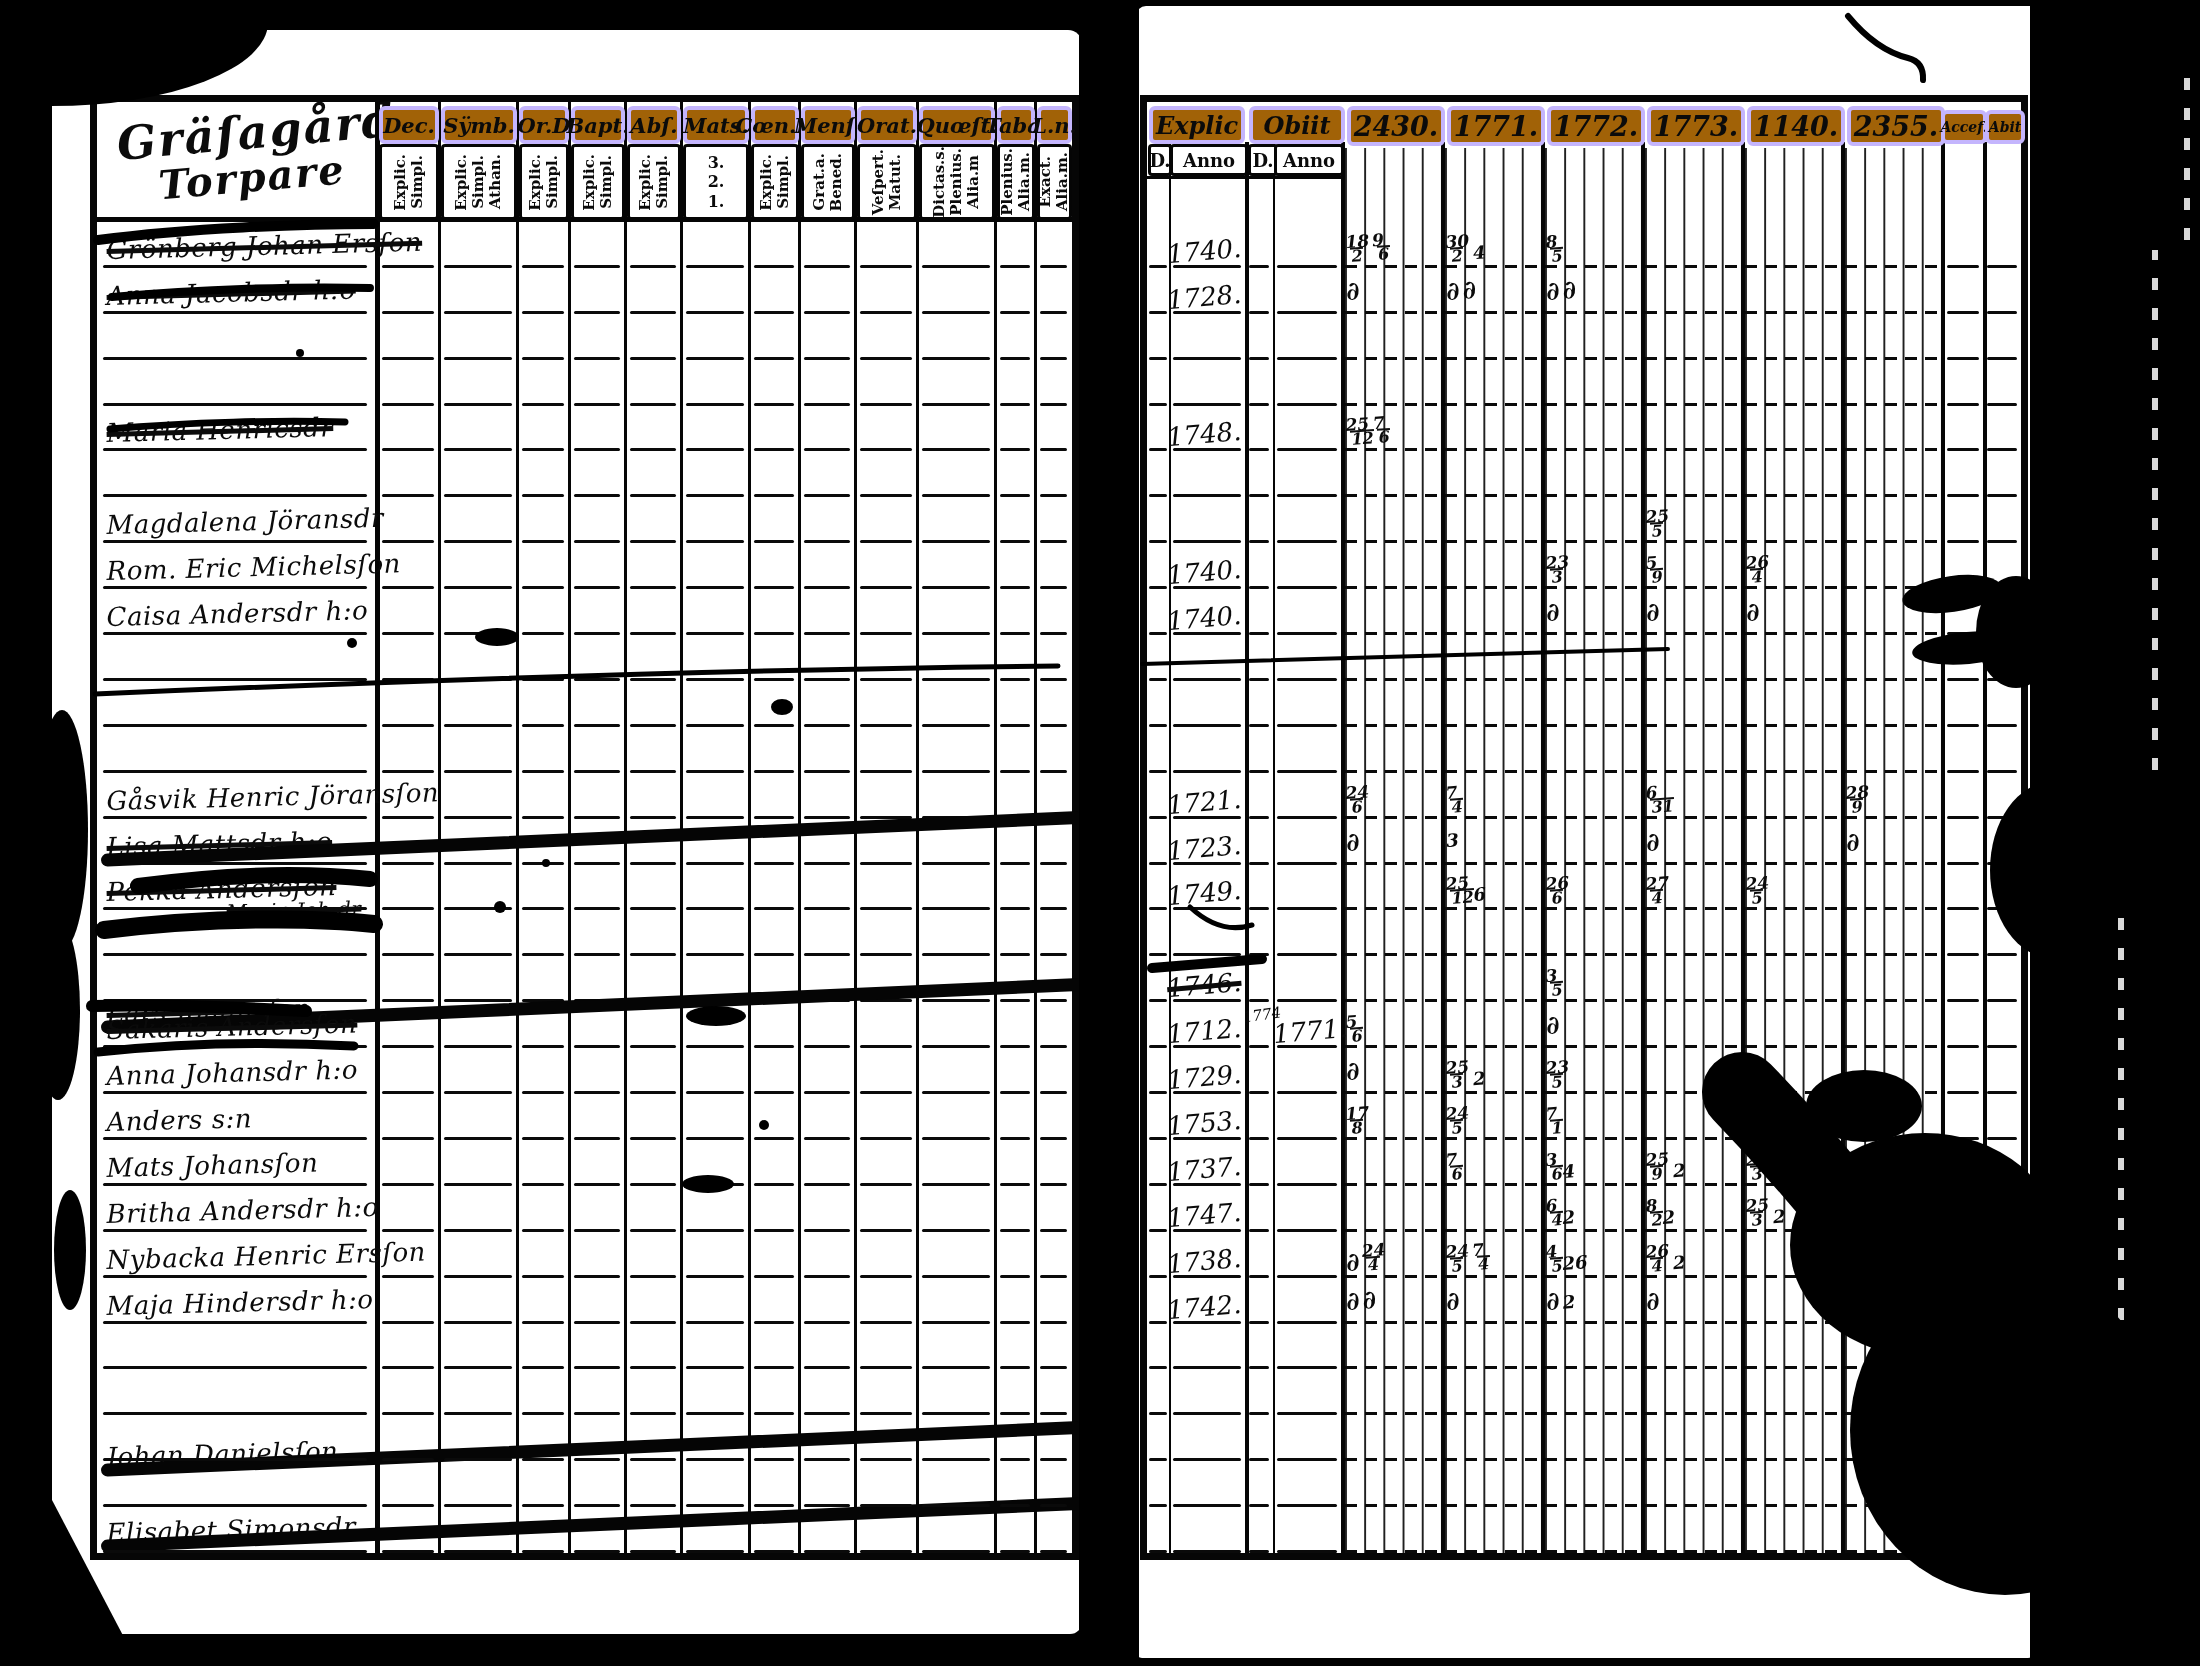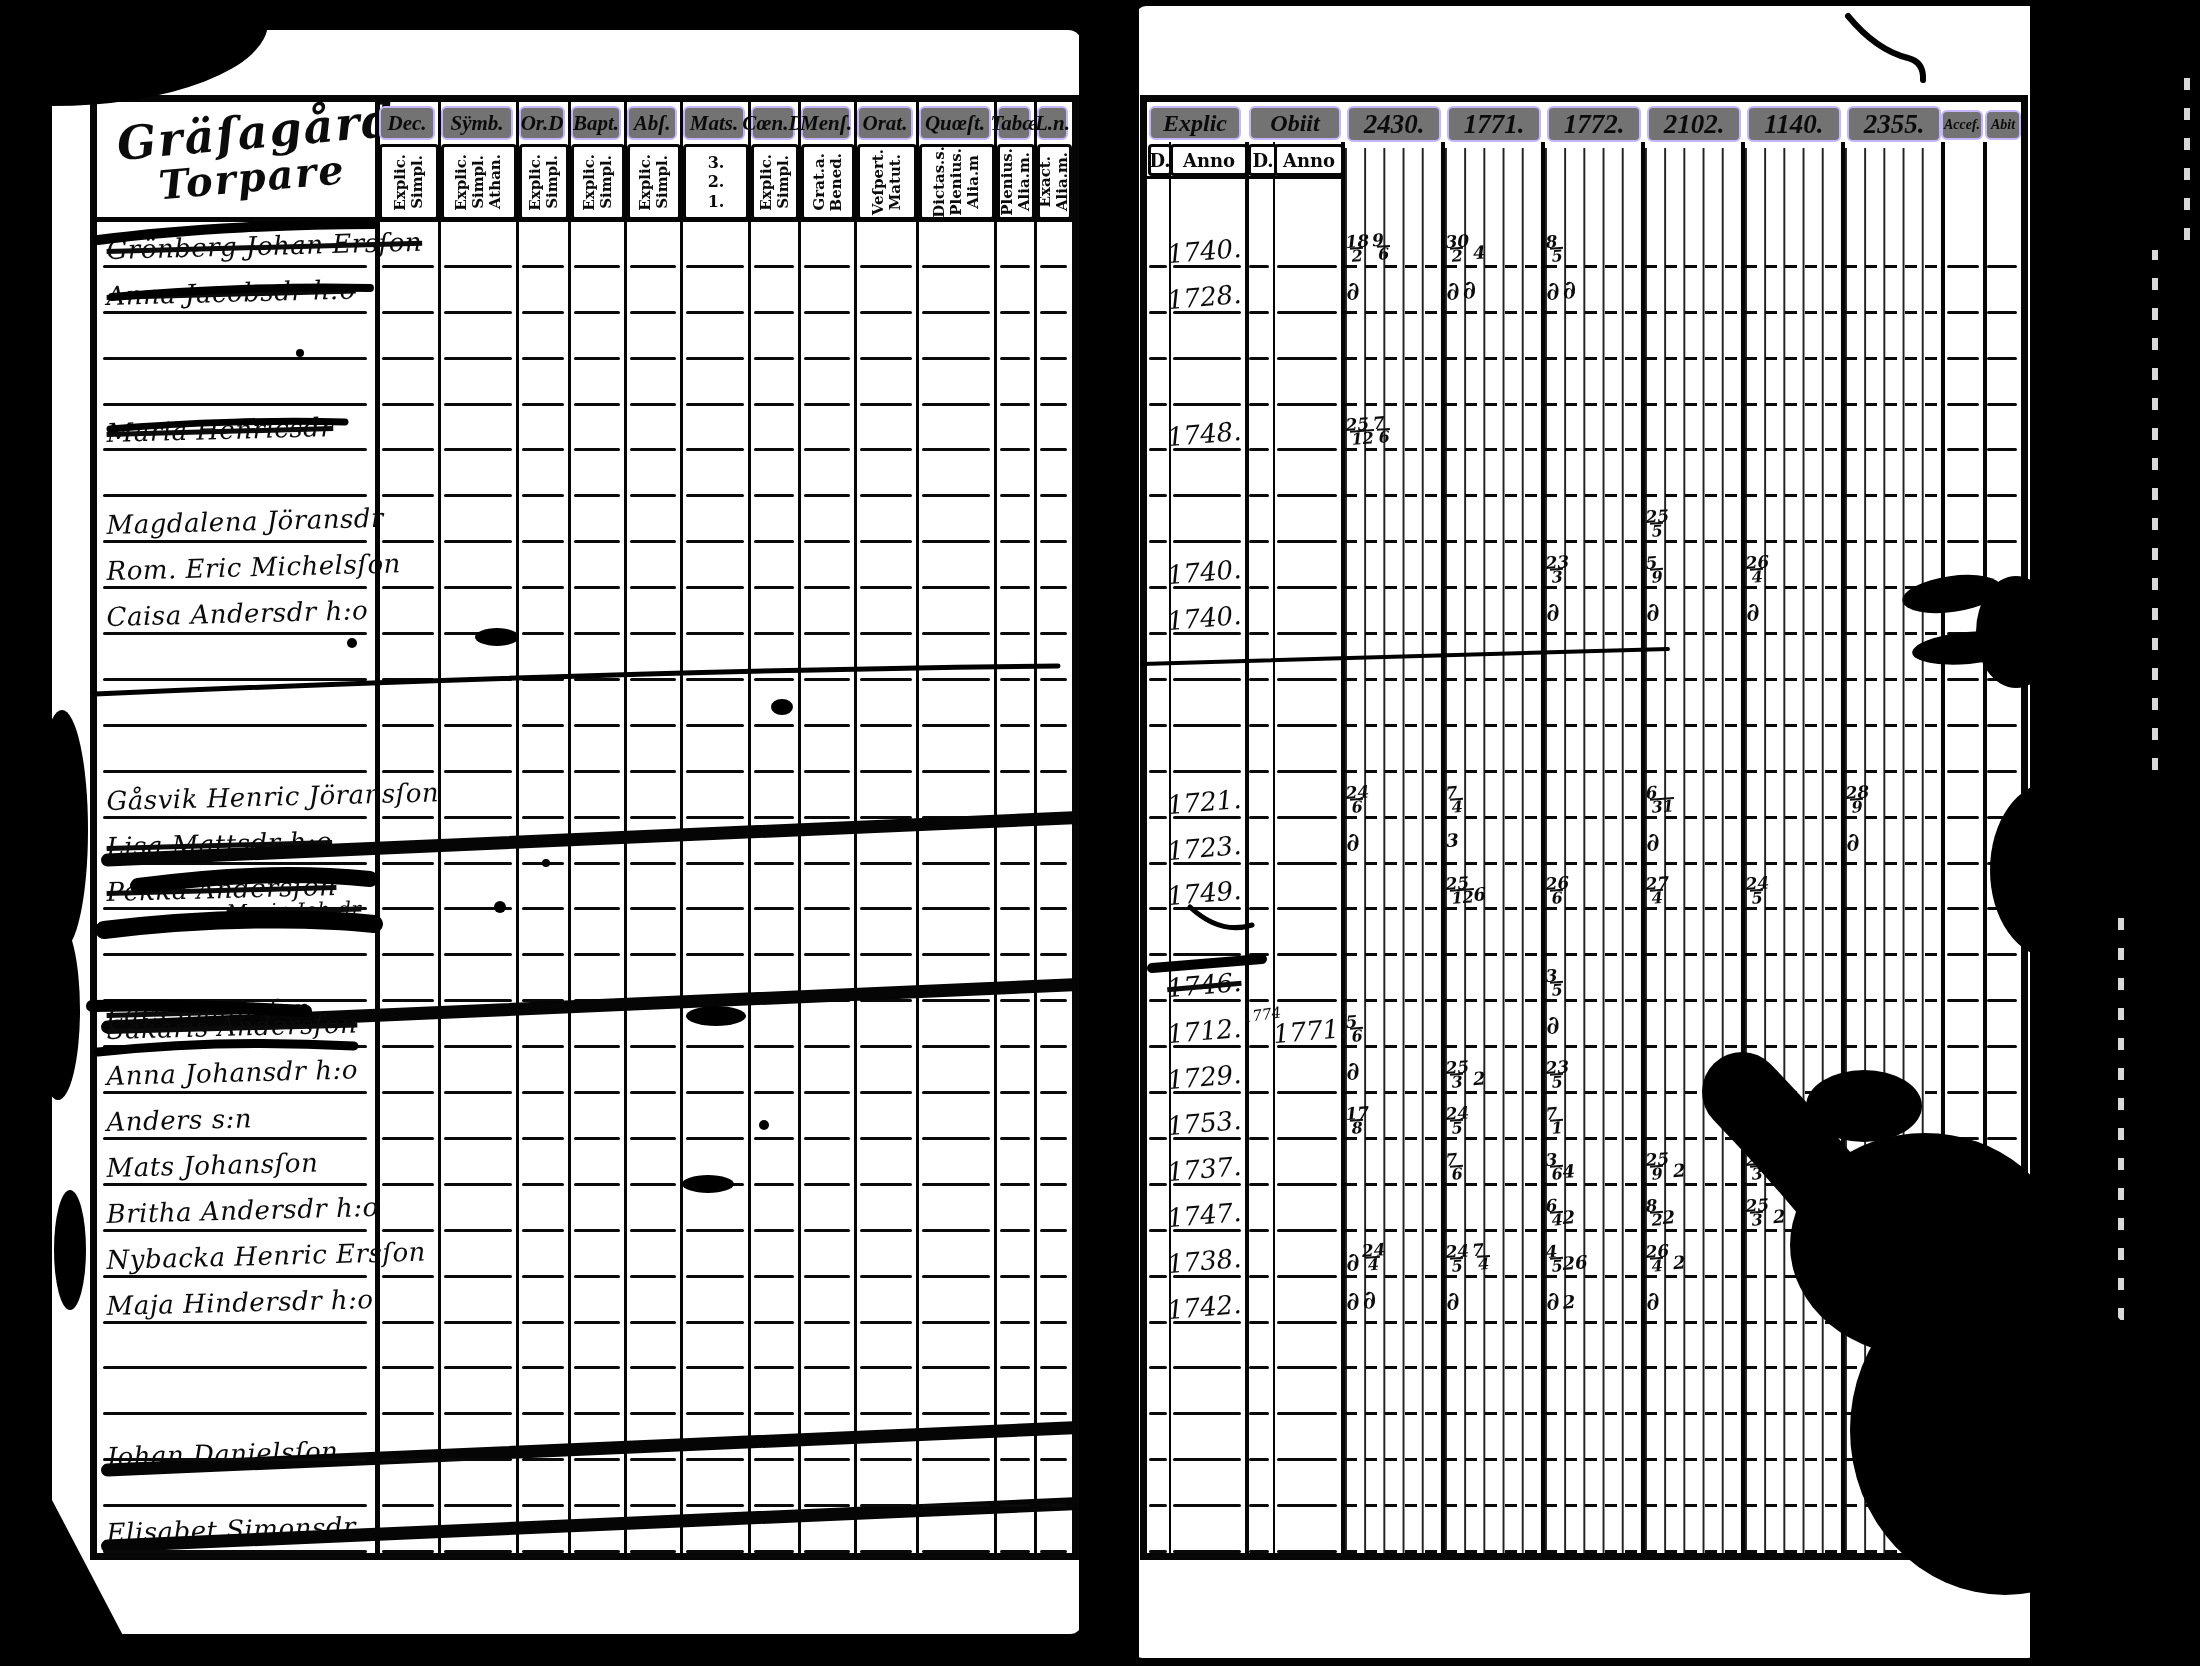--- a/index.html
+++ b/index.html
@@ -8,22 +8,22 @@
   .paper{position:absolute;background:#fff;}
   #leftPaper{left:52px;top:30px;width:1030px;height:1604px;border-radius:60px 14px 12px 20px;}
   #rightPaper{left:1136px;top:6px;width:900px;height:1652px;border-radius:10px 6px 8px 6px;}
   .frame{position:absolute;border:7px solid #060606;background:#fff;}
   #leftFrame{left:38px;top:65px;width:975px;height:1451px;}
   #rightFrame{left:4px;top:89px;width:874px;height:1451px;}
   .title{position:absolute;left:22px;top:4px;width:250px;height:110px;transform:rotate(-5deg);}
   .title span{display:block;font-style:italic;font-weight:bold;letter-spacing:2px;}
   .title .t1{font-size:46px;}
   .title .t2{font-size:40px;margin-left:38px;margin-top:-6px;}
-  .hbox{position:absolute;border:2px solid #c4b5fd;border-radius:6px;background:#737373;
-        display:flex;align-items:center;justify-content:center;font-style:italic;font-weight:700;font-family:Liberation Serif, serif;}
+  .hbox{position:absolute;border:4px solid #c4b5fd;border-radius:6px;background:#a16207;
+        display:flex;align-items:center;justify-content:center;font-style:italic;font-weight:700;}
   .subbox{position:absolute;border:3px solid #050505;border-radius:4px;background:#fff;
         display:flex;align-items:center;justify-content:center;gap:1px;overflow:hidden;}
   .vtxt{writing-mode:vertical-rl;transform:rotate(180deg);font-size:15px;font-weight:600;
         line-height:1.05;white-space:nowrap;}
   .stacked{display:flex;flex-direction:column;align-items:center;font-size:16px;font-weight:700;line-height:1.2;}
   .divider{position:absolute;background:#050505;}
   .dash{position:absolute;height:3px;background:#0a0a0a;border-radius:2px;}
   .ydash{position:absolute;height:3px;background-image:repeating-linear-gradient(90deg,#0a0a0a 0 12px,transparent 12px 20px);}
   .ycol{position:absolute;background-image:linear-gradient(90deg,rgba(8,8,8,.9) 0 2px,transparent 2px);
         background-size:20% 100%;}
@@ -560,21 +560,21 @@
         <div class="hbox" style="left: 2px; top: 4px; width: 88px; height: 30px; font-size: 24px;">Explic</div>
         <div class="hbox" style="left: 102px; top: 4px; width: 88px; height: 30px; font-size: 24px;">Obiit</div>
         <div class="subbox" style="left: 1px; top: 42px; width: 18px; height: 26px; font-size: 18px; font-weight: 700;">D.</div>
         <div class="subbox" style="left: 23px; top: 42px; width: 72px; height: 26px; font-size: 18px; font-weight: 700;">Anno</div>
         <div class="subbox" style="left: 101px; top: 42px; width: 24px; height: 26px; font-size: 18px; font-weight: 700;">D.</div>
         <div class="subbox" style="left: 127px; top: 42px; width: 64px; height: 26px; font-size: 18px; font-weight: 700;">Anno</div>
         <div class="hrule" style="left: 0px; top: 74px; width: 194px; height: 3px;"></div>
         <div class="hbox" style="left: 200px; top: 4px; width: 90px; height: 32px; font-size: 27px;">2430.</div>
         <div class="hbox" style="left: 300px; top: 4px; width: 90px; height: 32px; font-size: 27px;">1771.</div>
         <div class="hbox" style="left: 400px; top: 4px; width: 90px; height: 32px; font-size: 27px;">1772.</div>
-        <div class="hbox" style="left: 500px; top: 4px; width: 90px; height: 32px; font-size: 27px;">2102.</div>
+        <div class="hbox" style="left: 500px; top: 4px; width: 90px; height: 32px; font-size: 27px;">1773.</div>
         <div class="hbox" style="left: 600px; top: 4px; width: 90px; height: 32px; font-size: 27px;">1140.</div>
         <div class="hbox" style="left: 700px; top: 4px; width: 90px; height: 32px; font-size: 27px;">2355.</div>
         <div class="hbox" style="left: 794px; top: 8px; width: 38px; height: 26px; font-size: 14px;">Accef.</div>
         <div class="hbox" style="left: 838px; top: 8px; width: 32px; height: 26px; font-size: 14px;">Abit</div>
         <div class="dash" style="left: 2px; top: 162.897px; width: 18px;"></div>
         <div class="dash" style="left: 26px; top: 162.897px; width: 68px;"></div>
         <div class="dash" style="left: 102px; top: 162.897px; width: 20px;"></div>
         <div class="dash" style="left: 130px; top: 162.897px; width: 60px;"></div>
         <div class="dash" style="left: 800px; top: 162.897px; width: 32px;"></div>
         <div class="dash" style="left: 840px; top: 162.897px; width: 30px;"></div>

